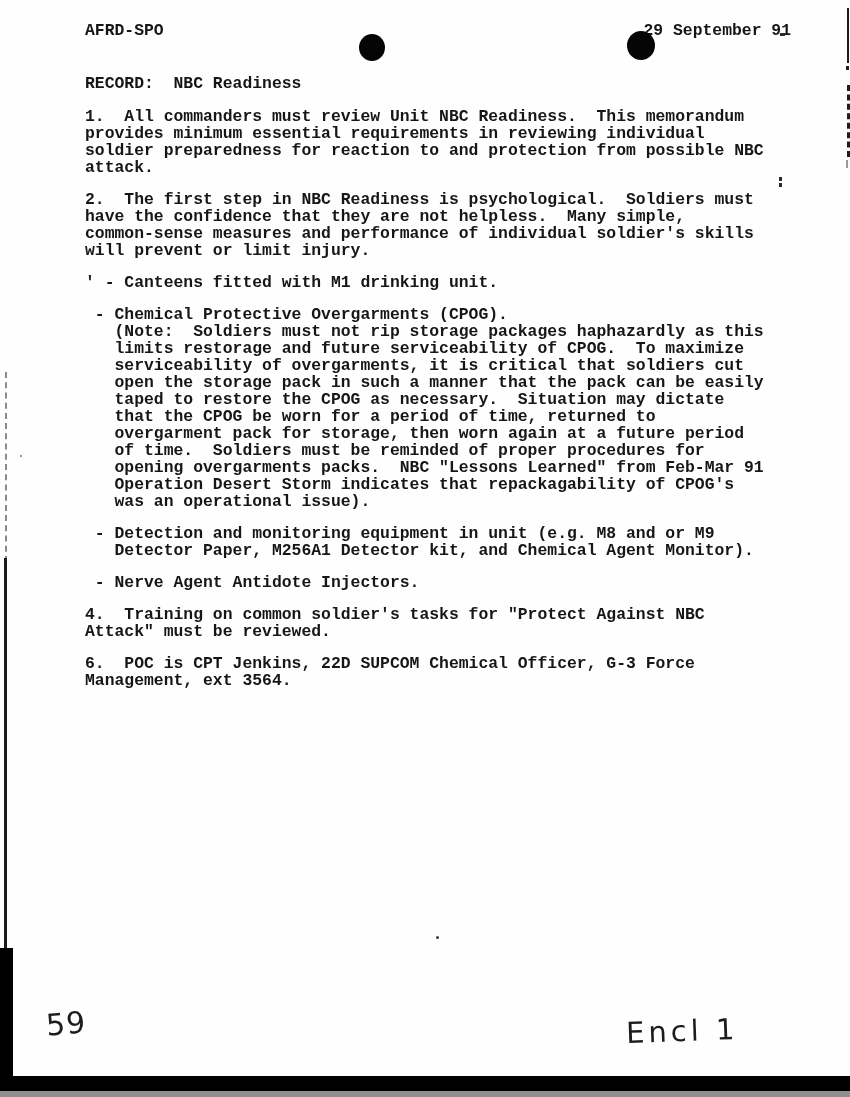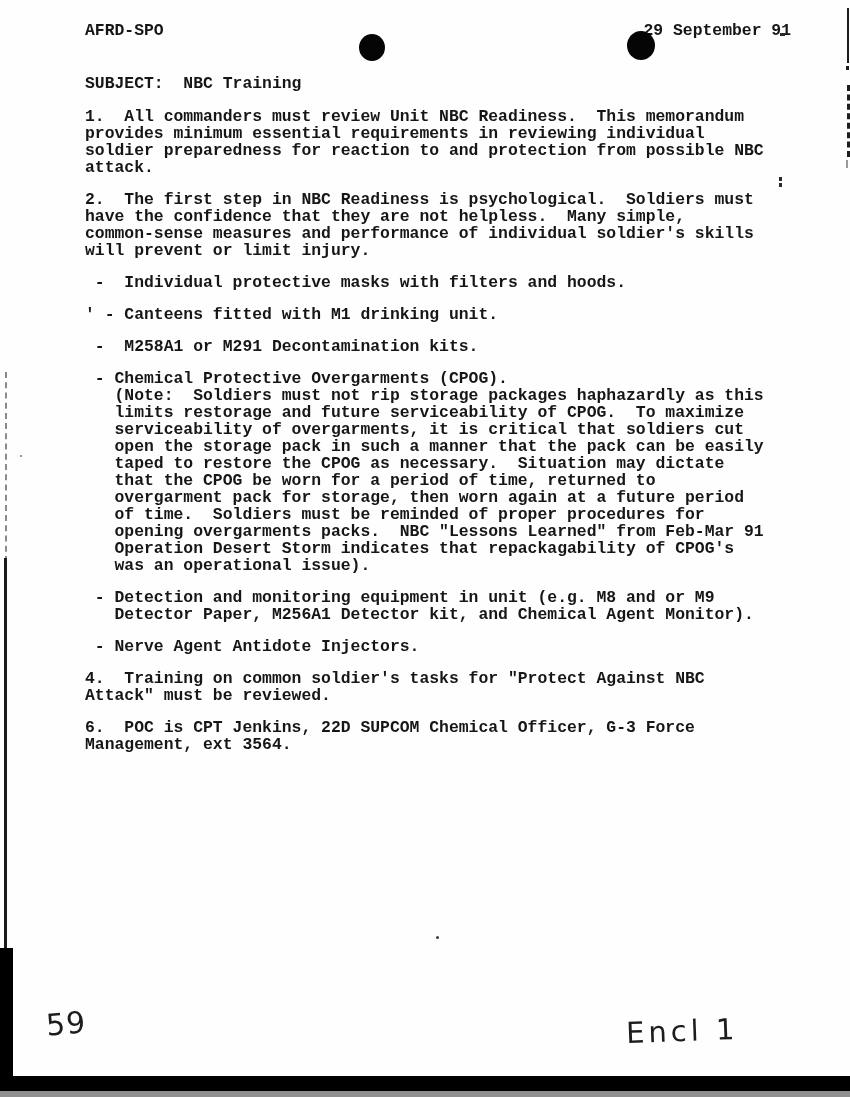--- a/index.html
+++ b/index.html
@@ -59,33 +59,31 @@
 </head>
 <body>
 
 <div class="page">
 
   <div class="doc">
     <div class="hdr-row">
       <pre>AFRD-SPO</pre>
       <pre>29 September 91</pre>
     </div>
-    <pre class="subject-line">SUBJECT:  NBC Training</pre>
+    <pre class="subject-line">RECORD:  NBC Readiness</pre>
 
     <pre class="blk">1.  All commanders must review Unit NBC Readiness.  This memorandum
 provides minimum essential requirements in reviewing individual
 soldier preparedness for reaction to and protection from possible NBC
 attack.</pre>
     <pre class="blk">2.  The first step in NBC Readiness is psychological.  Soldiers must
 have the confidence that they are not helpless.  Many simple,
 common-sense measures and performance of individual soldier's skills
 will prevent or limit injury.</pre>
-    <pre class="blk"> -  Individual protective masks with filters and hoods.</pre>
     <pre class="blk">' - Canteens fitted with M1 drinking unit.</pre>
-    <pre class="blk"> -  M258A1 or M291 Decontamination kits.</pre>
     <pre class="blk"> - Chemical Protective Overgarments (CPOG).
    (Note:  Soldiers must not rip storage packages haphazardly as this
    limits restorage and future serviceability of CPOG.  To maximize
    serviceability of overgarments, it is critical that soldiers cut
    open the storage pack in such a manner that the pack can be easily
    taped to restore the CPOG as necessary.  Situation may dictate
    that the CPOG be worn for a period of time, returned to
    overgarment pack for storage, then worn again at a future period
    of time.  Soldiers must be reminded of proper procedures for
    opening overgarments packs.  NBC "Lessons Learned" from Feb-Mar 91

